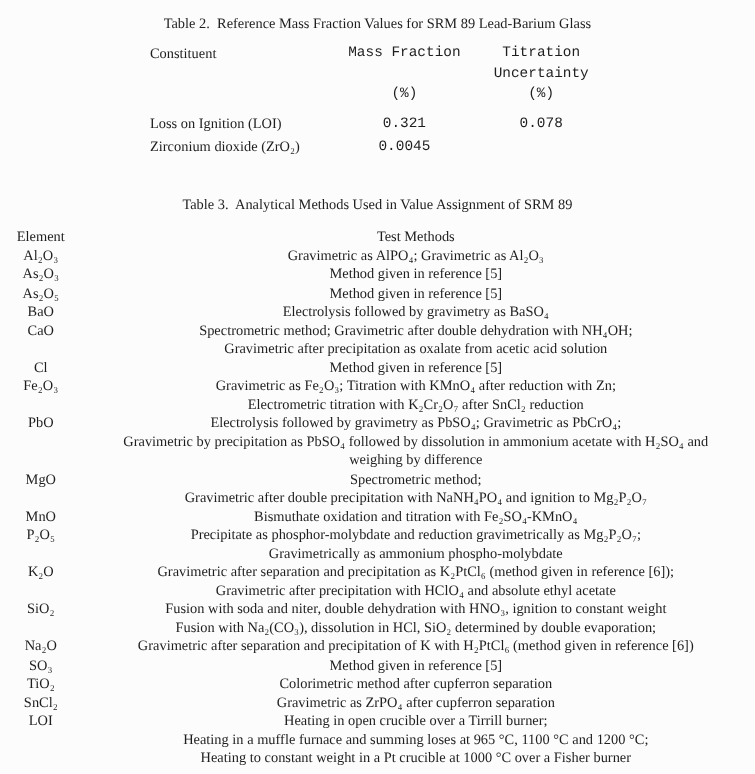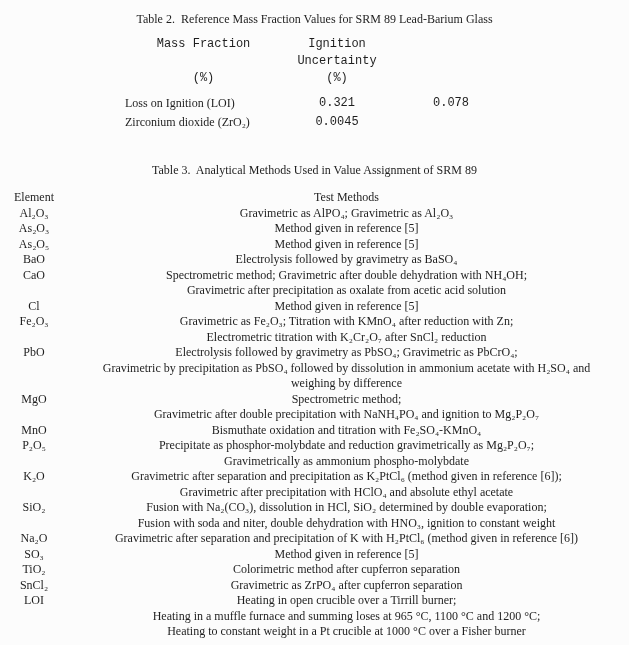--- a/index.html
+++ b/index.html
@@ -51,22 +51,23 @@
   .method-line { white-space: nowrap; }
 </style>
 </head>
 <body>
 
 <div class="page">
 
   <div class="doc-title" id="t2-title">Table 2.  Reference Mass Fraction Values for SRM 89 Lead-Barium Glass</div>
 
   <div class="t2-grid">
+    <div class="c1 t2-head">Constituent</div>
     <div class="c2 t2-head">Mass Fraction</div>
-    <div class="c3 t2-head">Ignition Uncertainty</div>
+    <div class="c3 t2-head">Titration Uncertainty</div>
 
     <div class="c1 t2-head"></div>
     <div class="c2 t2-head">(%)</div>
     <div class="c3 t2-head">(%)</div>
 
     <div class="t2-spacer"></div>
 
     <div class="c1 t2-row">Loss on Ignition (LOI)</div>
     <div class="c2 t2-row">0.321</div>
     <div class="c3 t2-row">0.078</div>
@@ -131,22 +132,22 @@
         <div class="method-line">Precipitate as phosphor-molybdate and reduction gravimetrically as Mg₂P₂O₇;</div>
         <div class="method-line">Gravimetrically as ammonium phospho-molybdate</div>
       </div>
       <div class="el-cell">K₂O</div>
       <div class="methods-cell">
         <div class="method-line">Gravimetric after separation and precipitation as K₂PtCl₆ (method given in reference [6]);</div>
         <div class="method-line">Gravimetric after precipitation with HClO₄ and absolute ethyl acetate</div>
       </div>
       <div class="el-cell">SiO₂</div>
       <div class="methods-cell">
+        <div class="method-line">Fusion with soda and niter, double dehydration with HNO₃, ignition to constant weight</div>
         <div class="method-line">Fusion with Na₂(CO₃), dissolution in HCl, SiO₂ determined by double evaporation;</div>
-        <div class="method-line">Fusion with soda and niter, double dehydration with HNO₃, ignition to constant weight</div>
       </div>
       <div class="el-cell">Na₂O</div>
       <div class="methods-cell">
         <div class="method-line">Gravimetric after separation and precipitation of K with H₂PtCl₆ (method given in reference [6])</div>
       </div>
       <div class="el-cell">SO₃</div>
       <div class="methods-cell">
         <div class="method-line">Method given in reference [5]</div>
       </div>
       <div class="el-cell">TiO₂</div>

